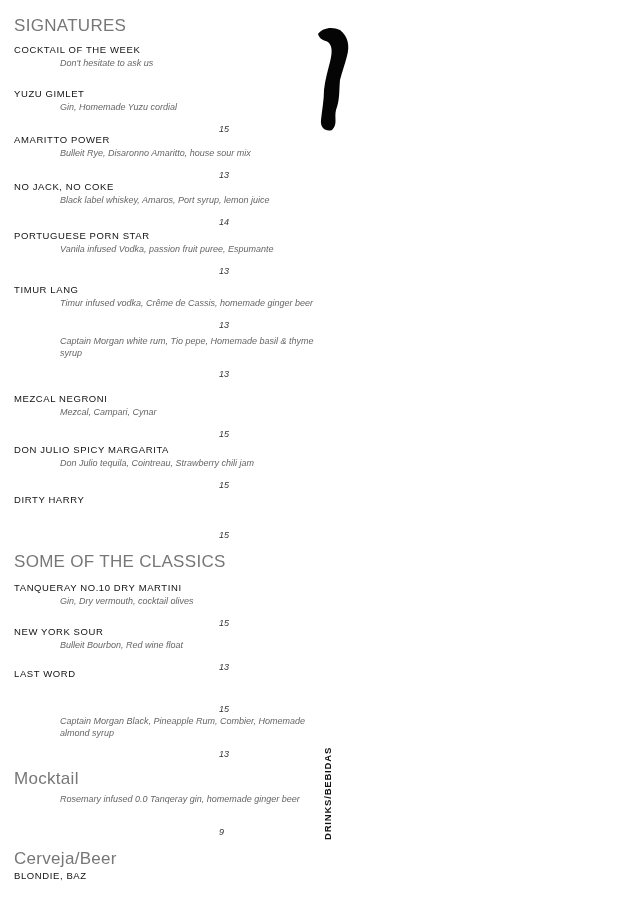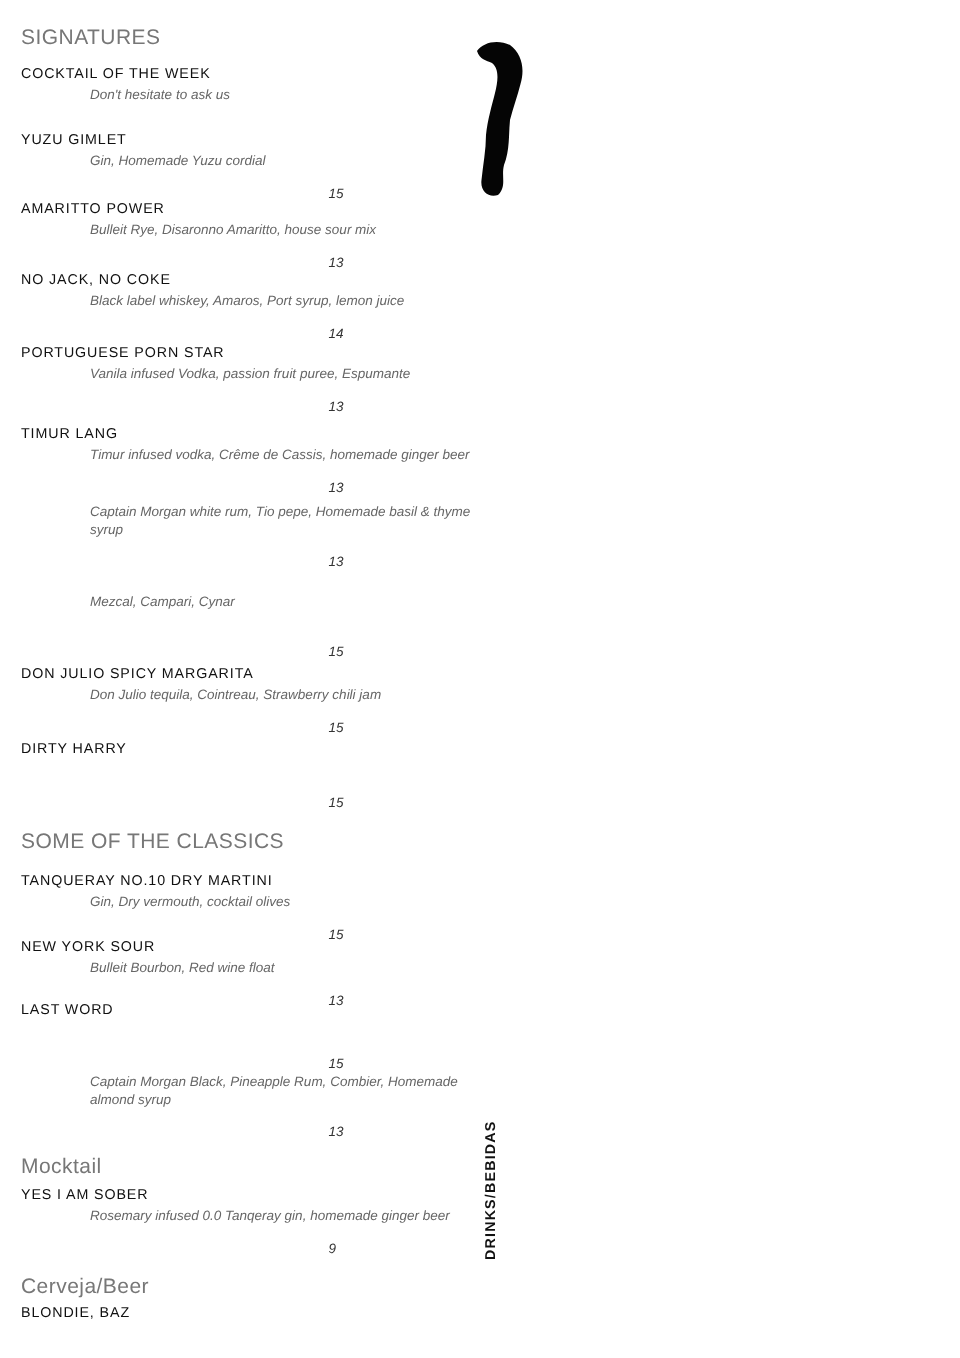--- a/index.html
+++ b/index.html
@@ -1,18 +1,18 @@
 <!DOCTYPE html>
 <html><head>
   <meta charset="utf-8">
   <style>
     html, body { margin: 0; padding: 0; background: #ffffff; }
     body { width: 640px; height: 905px; position: relative; overflow: hidden;
            font-family: "Liberation Sans", sans-serif; color: #111; }
-    .section { position: absolute; left: 14px; font-size: 14px; color: #777; letter-spacing: 0.3px; }
+    .section { position: absolute; left: 14px; font-size: 17px; color: #777; letter-spacing: 0.3px; }
     .item { position: absolute; left: 14px; width: 300px; }
     .name { font-size: 9.5px; font-weight: normal; letter-spacing: 0.6px; color: #111; }
     .desc { font-size: 9px; font-style: italic; color: #666; line-height: 12px; margin-top: 2px; margin-left: 46px; }
     .price { position: absolute; left: 205px; top: 0; font-size: 9px; font-style: italic; color: #333; margin-top: 36px; }
     .brush { position: absolute; left: 312px; top: 24px; width: 42px; height: 110px; }
     .vertical { position: absolute; left: 322px; top: 840px; transform-origin: left top;
                 transform: rotate(-90deg); font-size: 9.5px; font-weight: bold; letter-spacing: 0.8px;
                 white-space: nowrap; color: #111; }
   </style>
 </head>
@@ -47,20 +47,21 @@
 <div class="item" style="top:284px">
   <div class="name">TIMUR LANG</div>
   <div class="price">13</div>
   <div class="desc">Timur infused vodka, Crême de Cassis, homemade ginger beer</div>
 </div>
 <div class="item" style="top:333px">
   <div class="price">13</div>
   <div class="desc">Captain Morgan white rum, Tio pepe, Homemade basil &amp; thyme syrup</div>
 </div>
 <div class="item" style="top:393px">
+  <div class="name">MEZCAL NEGRONI</div>
   <div class="price">15</div>
   <div class="desc">Mezcal, Campari, Cynar</div>
 </div>
 <div class="item" style="top:444px">
   <div class="name">DON JULIO SPICY MARGARITA</div>
   <div class="price">15</div>
   <div class="desc">Don Julio tequila, Cointreau, Strawberry chili jam</div>
 </div>
 <div class="item" style="top:494px">
   <div class="name">DIRTY HARRY</div>
@@ -84,21 +85,20 @@
   <div class="price">15</div>
 </div>
 <div class="item" style="top:713px">
   <div class="price">13</div>
   <div class="desc">Captain Morgan Black, Pineapple Rum, Combier, Homemade almond syrup</div>
 </div>
 
 <div class="section" style="top:769px">Mocktail</div>
 
 <div class="item" style="top:791px">
-  <div class="name">YES I AM SOBER</div>
   <div class="price">9</div>
   <div class="desc">Rosemary infused 0.0 Tanqeray gin, homemade ginger beer</div>
 </div>
 
 <div class="section" style="top:849px">Cerveja/Beer</div>
 
 <div class="item" style="top:870px">
   <div class="name">BLONDIE, BAZ</div>
   <div class="price">6</div>
 </div>

